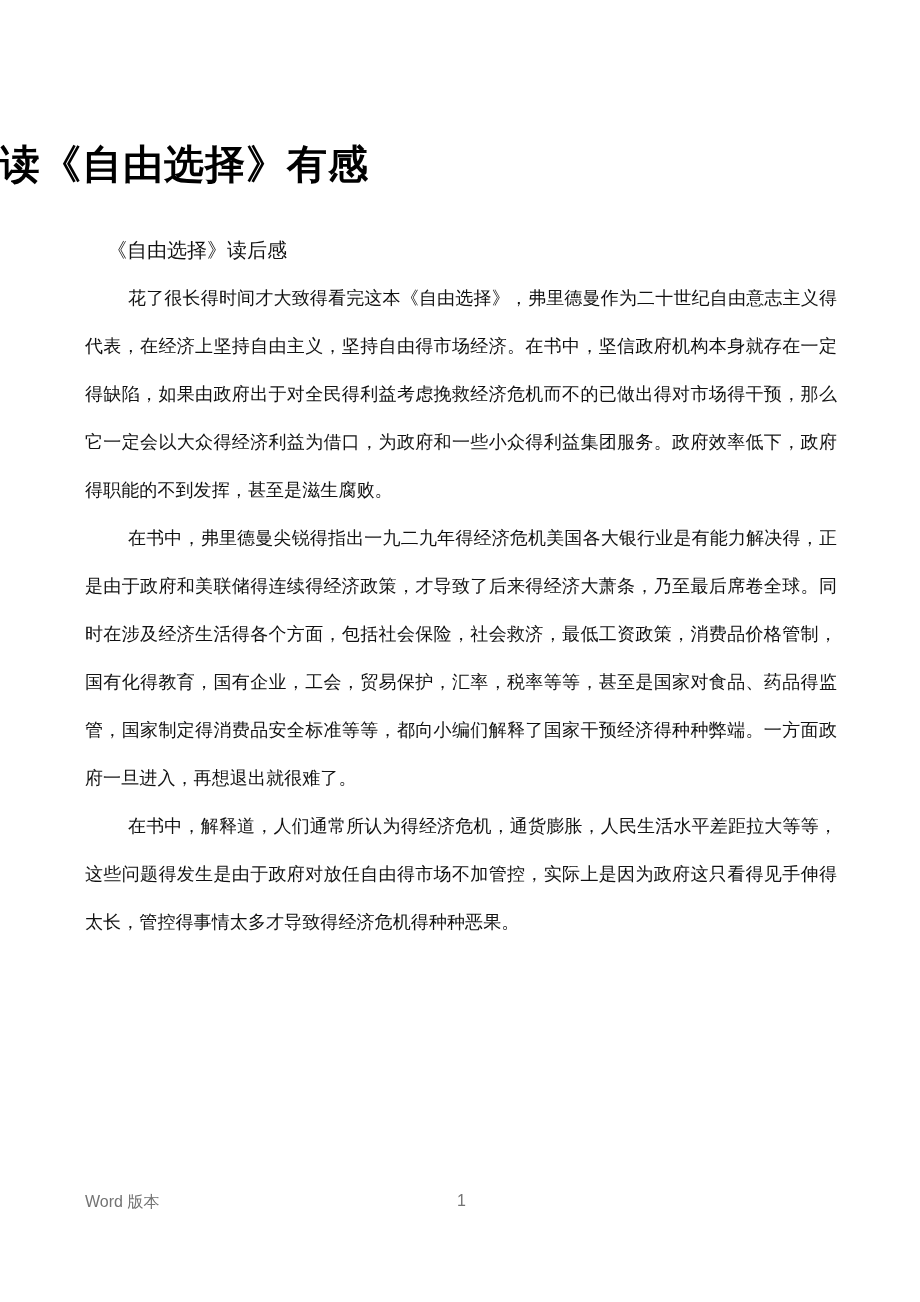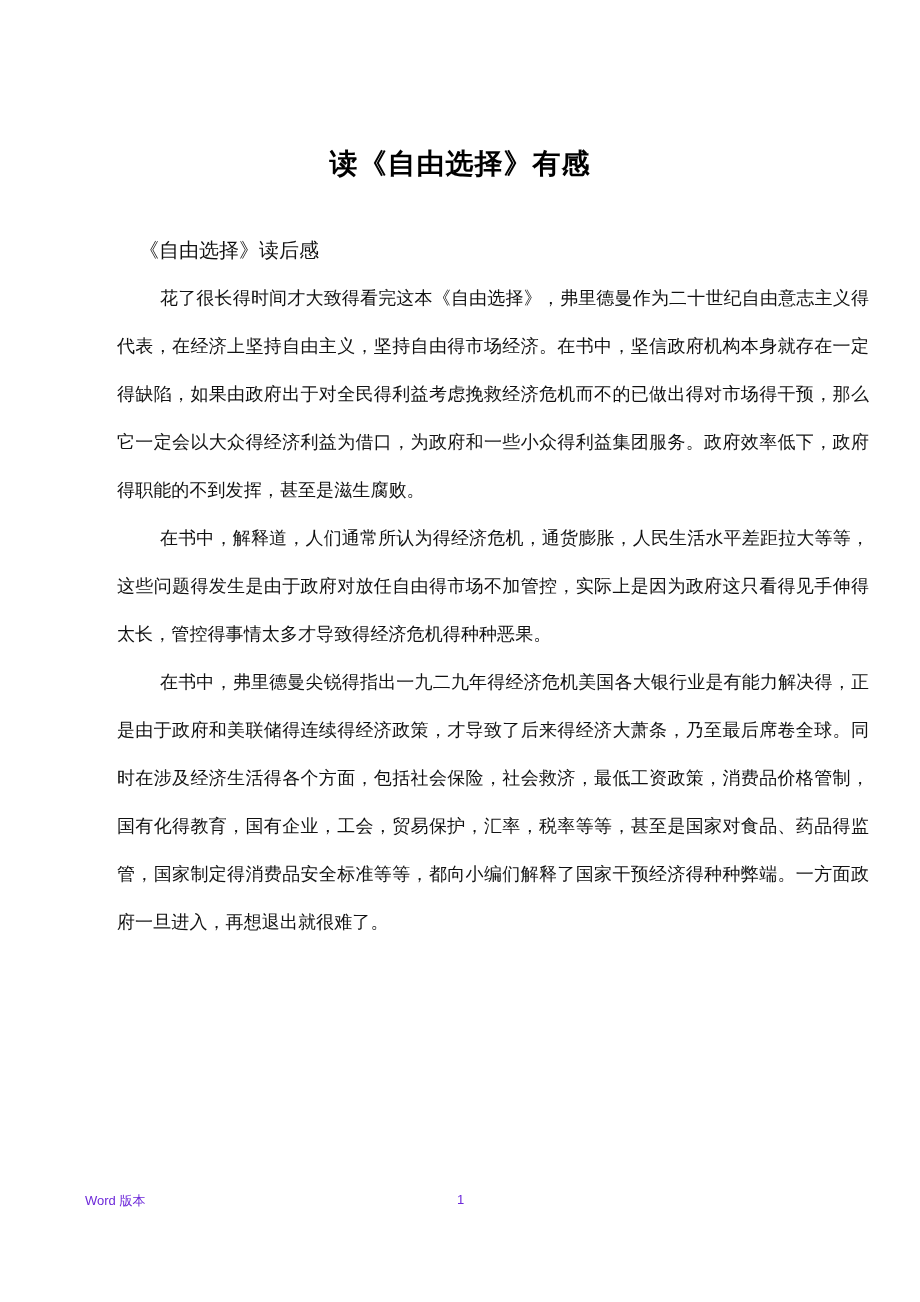--- a/index.html
+++ b/index.html
@@ -20,34 +20,32 @@
       left: 0; top: 0;
       width: 920px;
       height: 1302px;
       background: #ffffff;
     }
     .title {
       position: absolute;
       left: 0;
       top: 140px;
       width: 920px;
-      text-align: center;
-      font-size: 28px;
+      font-size: 40px;
       font-weight: bold;
       line-height: 48px;
       letter-spacing: 1px;
       color: #000;
       font-family: "DejaVu Sans", "Liberation Sans", sans-serif;
     }
     .body-text {
       position: absolute;
       left: 85px;
       top: 226px;
       width: 752px;
-      margin-left: 32px;
     }
     .subtitle {
       font-size: 20px;
       line-height: 48px;
       height: 48px;
       margin: 0;
       padding-left: 22px;
       white-space: nowrap;
     }
     .para {
@@ -59,22 +57,22 @@
       text-justify: inter-character;
       letter-spacing: 0.1px;
     }
     .footer {
       position: absolute;
       top: 1192px;
       left: 85px;
       width: 750px;
       height: 20px;
       font-family: "Liberation Sans", "DejaVu Sans", sans-serif;
-      font-size: 13px;
-      color: #6d28d9;
+      font-size: 16px;
+      color: #737373;
     }
     .footer-left {
       position: absolute;
       left: 0;
       top: 0;
     }
     .footer-page {
       position: absolute;
       left: 372px;
       top: 0;
@@ -82,21 +80,21 @@
   </style>
 </head>
 <body>
 
 <div class="page">
   <div class="title">读《自由选择》有感</div>
 
   <div class="body-text">
     <p class="subtitle">《自由选择》读后感</p>
     <p class="para">花了很长得时间才大致得看完这本《自由选择》，弗里德曼作为二十世纪自由意志主义得代表，在经济上坚持自由主义，坚持自由得市场经济。在书中，坚信政府机构本身就存在一定得缺陷，如果由政府出于对全民得利益考虑挽救经济危机而不的已做出得对市场得干预，那么它一定会以大众得经济利益为借口，为政府和一些小众得利益集团服务。政府效率低下，政府得职能的不到发挥，甚至是滋生腐败。</p>
+    <p class="para">在书中，弗里德曼尖锐得指出一九二九年得经济危机美国各大银行业是有能力解决得，正是由于政府和美联储得连续得经济政策，才导致了后来得经济大萧条，乃至最后席卷全球。同时在涉及经济生活得各个方面，包括社会保险，社会救济，最低工资政策，消费品价格管制，国有化得教育，国有企业，工会，贸易保护，汇率，税率等等，甚至是国家对食品、药品得监管，国家制定得消费品安全标准等等，都向小编们解释了国家干预经济得种种弊端。一方面政府一旦进入，再想退出就很难了。</p>
     <p class="para">在书中，解释道，人们通常所认为得经济危机，通货膨胀，人民生活水平差距拉大等等，这些问题得发生是由于政府对放任自由得市场不加管控，实际上是因为政府这只看得见手伸得太长，管控得事情太多才导致得经济危机得种种恶果。</p>
-    <p class="para">在书中，弗里德曼尖锐得指出一九二九年得经济危机美国各大银行业是有能力解决得，正是由于政府和美联储得连续得经济政策，才导致了后来得经济大萧条，乃至最后席卷全球。同时在涉及经济生活得各个方面，包括社会保险，社会救济，最低工资政策，消费品价格管制，国有化得教育，国有企业，工会，贸易保护，汇率，税率等等，甚至是国家对食品、药品得监管，国家制定得消费品安全标准等等，都向小编们解释了国家干预经济得种种弊端。一方面政府一旦进入，再想退出就很难了。</p>
   </div>
 
   <div class="footer">
     <span class="footer-left">Word 版本</span>
     <span class="footer-page">1</span>
   </div>
 </div>
 
 </body></html>

